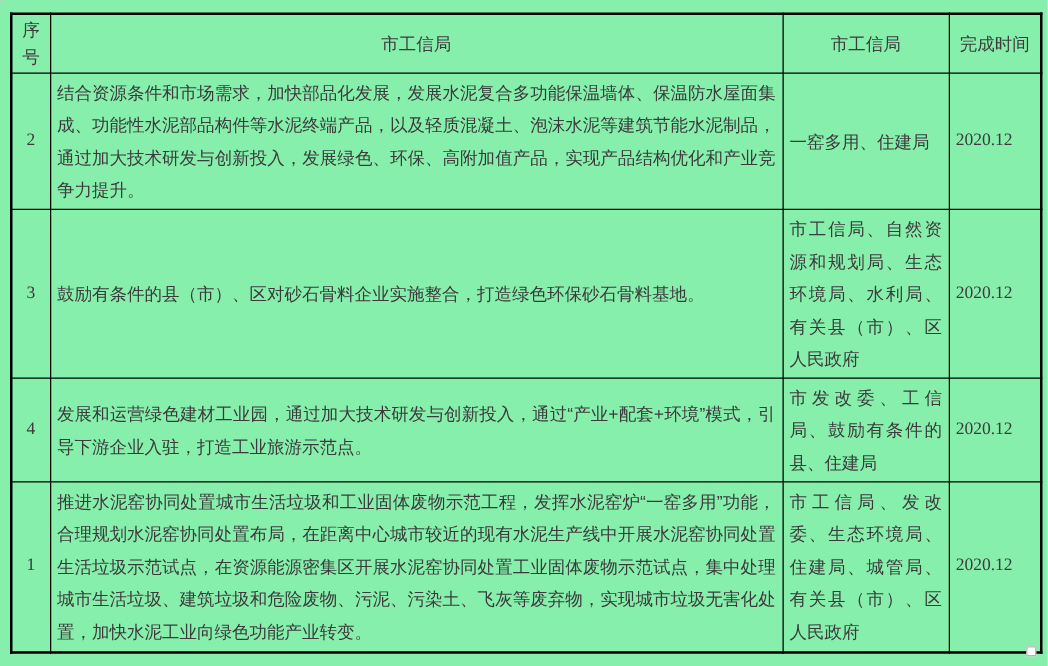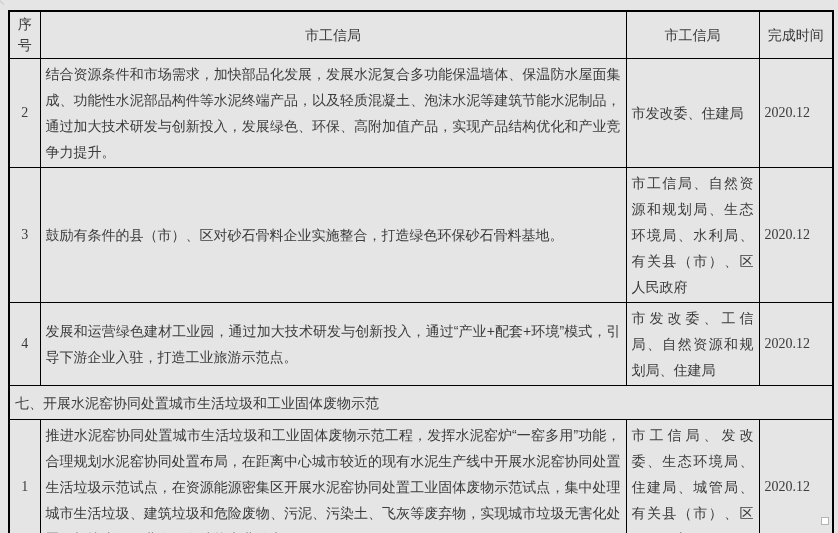--- a/index.html
+++ b/index.html
@@ -6,21 +6,21 @@
   html, body { margin: 0; padding: 0; }
   body {
     width: 838px; height: 533px;
     background: #ffffff;
     font-family: "Liberation Sans", sans-serif;
     overflow: hidden;
   }
   .page {
     position: relative;
     width: 838px; height: 533px;
-    background: #e5e5e5;
+    background: #86efac;
   }
   table.work-table {
     position: absolute;
     left: 8px; top: 10px;
     width: 824px;
     border-collapse: collapse;
     table-layout: fixed;
     border: 2px solid #000000;
     color: #3b3b3b;
     font-size: 14px;
@@ -109,41 +109,38 @@
         <tr class="r-header">
       <th class="hcell">序号</th>
       <th class="hcell">市工信局</th>
       <th class="hcell">市工信局</th>
       <th class="hcell">完成时间</th>
     </tr>
 
     <tr class="r-a">
       <td class="cell-no">2</td>
       <td class="cell-task">结合资源条件和市场需求，加快部品化发展，发展水泥复合多功能保温墙体、保温防水屋面集成、功能性水泥部品构件等水泥终端产品，以及轻质混凝土、泡沫水泥等建筑节能水泥制品，通过加大技术研发与创新投入，发展绿色、环保、高附加值产品，实现产品结构优化和产业竞争力提升。</td>
-      <td class="cell-unit">市发改委、住建局</td>
+      <td class="cell-unit">一窑多用、住建局</td>
       <td class="cell-time">2020.12</td>
     </tr>
 
     <tr class="r-b">
       <td class="cell-no">3</td>
       <td class="cell-task">鼓励有条件的县（市）、区对砂石骨料企业实施整合，打造绿色环保砂石骨料基地。</td>
       <td class="cell-unit">市工信局、自然资源和规划局、生态环境局、水利局、有关县（市）、区人民政府</td>
       <td class="cell-time">2020.12</td>
     </tr>
 
     <tr class="r-c">
       <td class="cell-no">4</td>
       <td class="cell-task">发展和运营绿色建材工业园，通过加大技术研发与创新投入，通过“产业+配套+环境”模式，引导下游企业入驻，打造工业旅游示范点。</td>
-      <td class="cell-unit">市发改委、工信局、自然资源和规划局、住建局</td>
+      <td class="cell-unit">市发改委、工信局、鼓励有条件的县、住建局</td>
       <td class="cell-time">2020.12</td>
     </tr>
 
-    <tr class="r-section">
-      <td class="section-cell" colspan="4">七、开展水泥窑协同处置城市生活垃圾和工业固体废物示范</td>
-    </tr>
 
     <tr class="r-d">
       <td class="cell-no">1</td>
       <td class="cell-task">推进水泥窑协同处置城市生活垃圾和工业固体废物示范工程，发挥水泥窑炉“一窑多用”功能，合理规划水泥窑协同处置布局，在距离中心城市较近的现有水泥生产线中开展水泥窑协同处置生活垃圾示范试点，在资源能源密集区开展水泥窑协同处置工业固体废物示范试点，集中处理城市生活垃圾、建筑垃圾和危险废物、污泥、污染土、飞灰等废弃物，实现城市垃圾无害化处置，加快水泥工业向绿色功能产业转变。</td>
       <td class="cell-unit">市工信局、发改委、生态环境局、住建局、城管局、有关县（市）、区人民政府</td>
       <td class="cell-time">2020.12</td>
     </tr>
   </tbody>
     </table>
 

